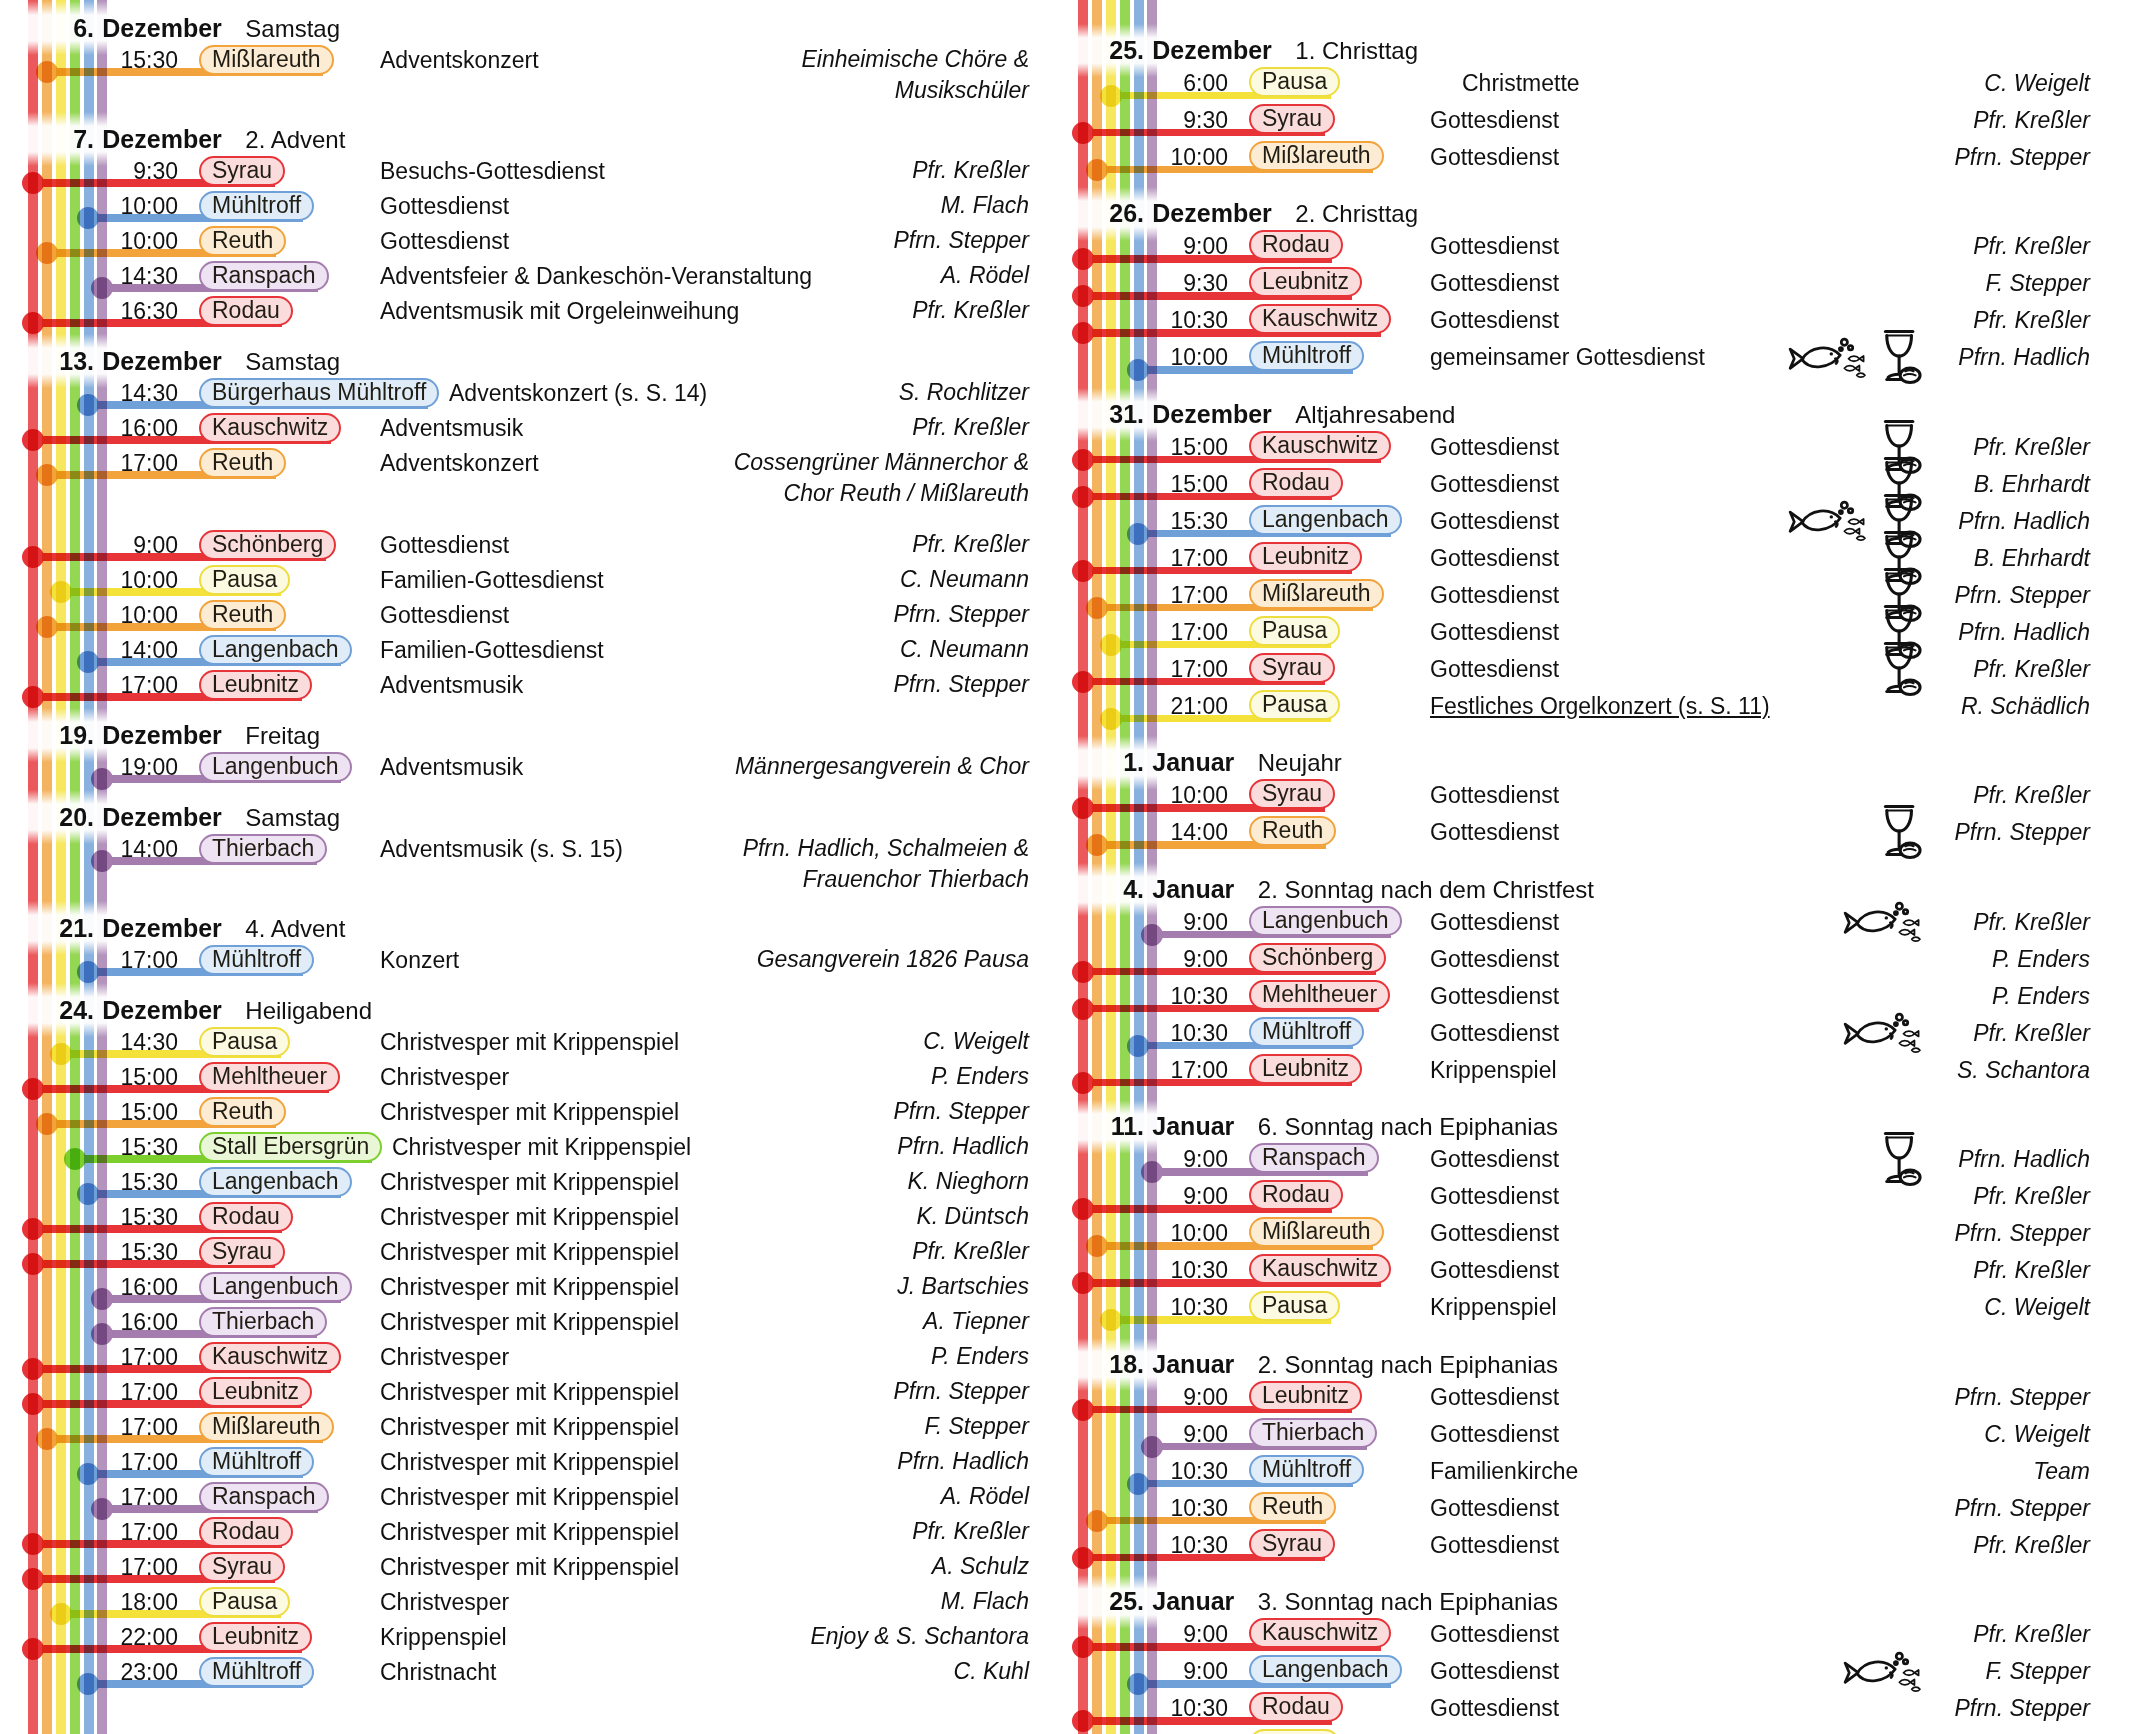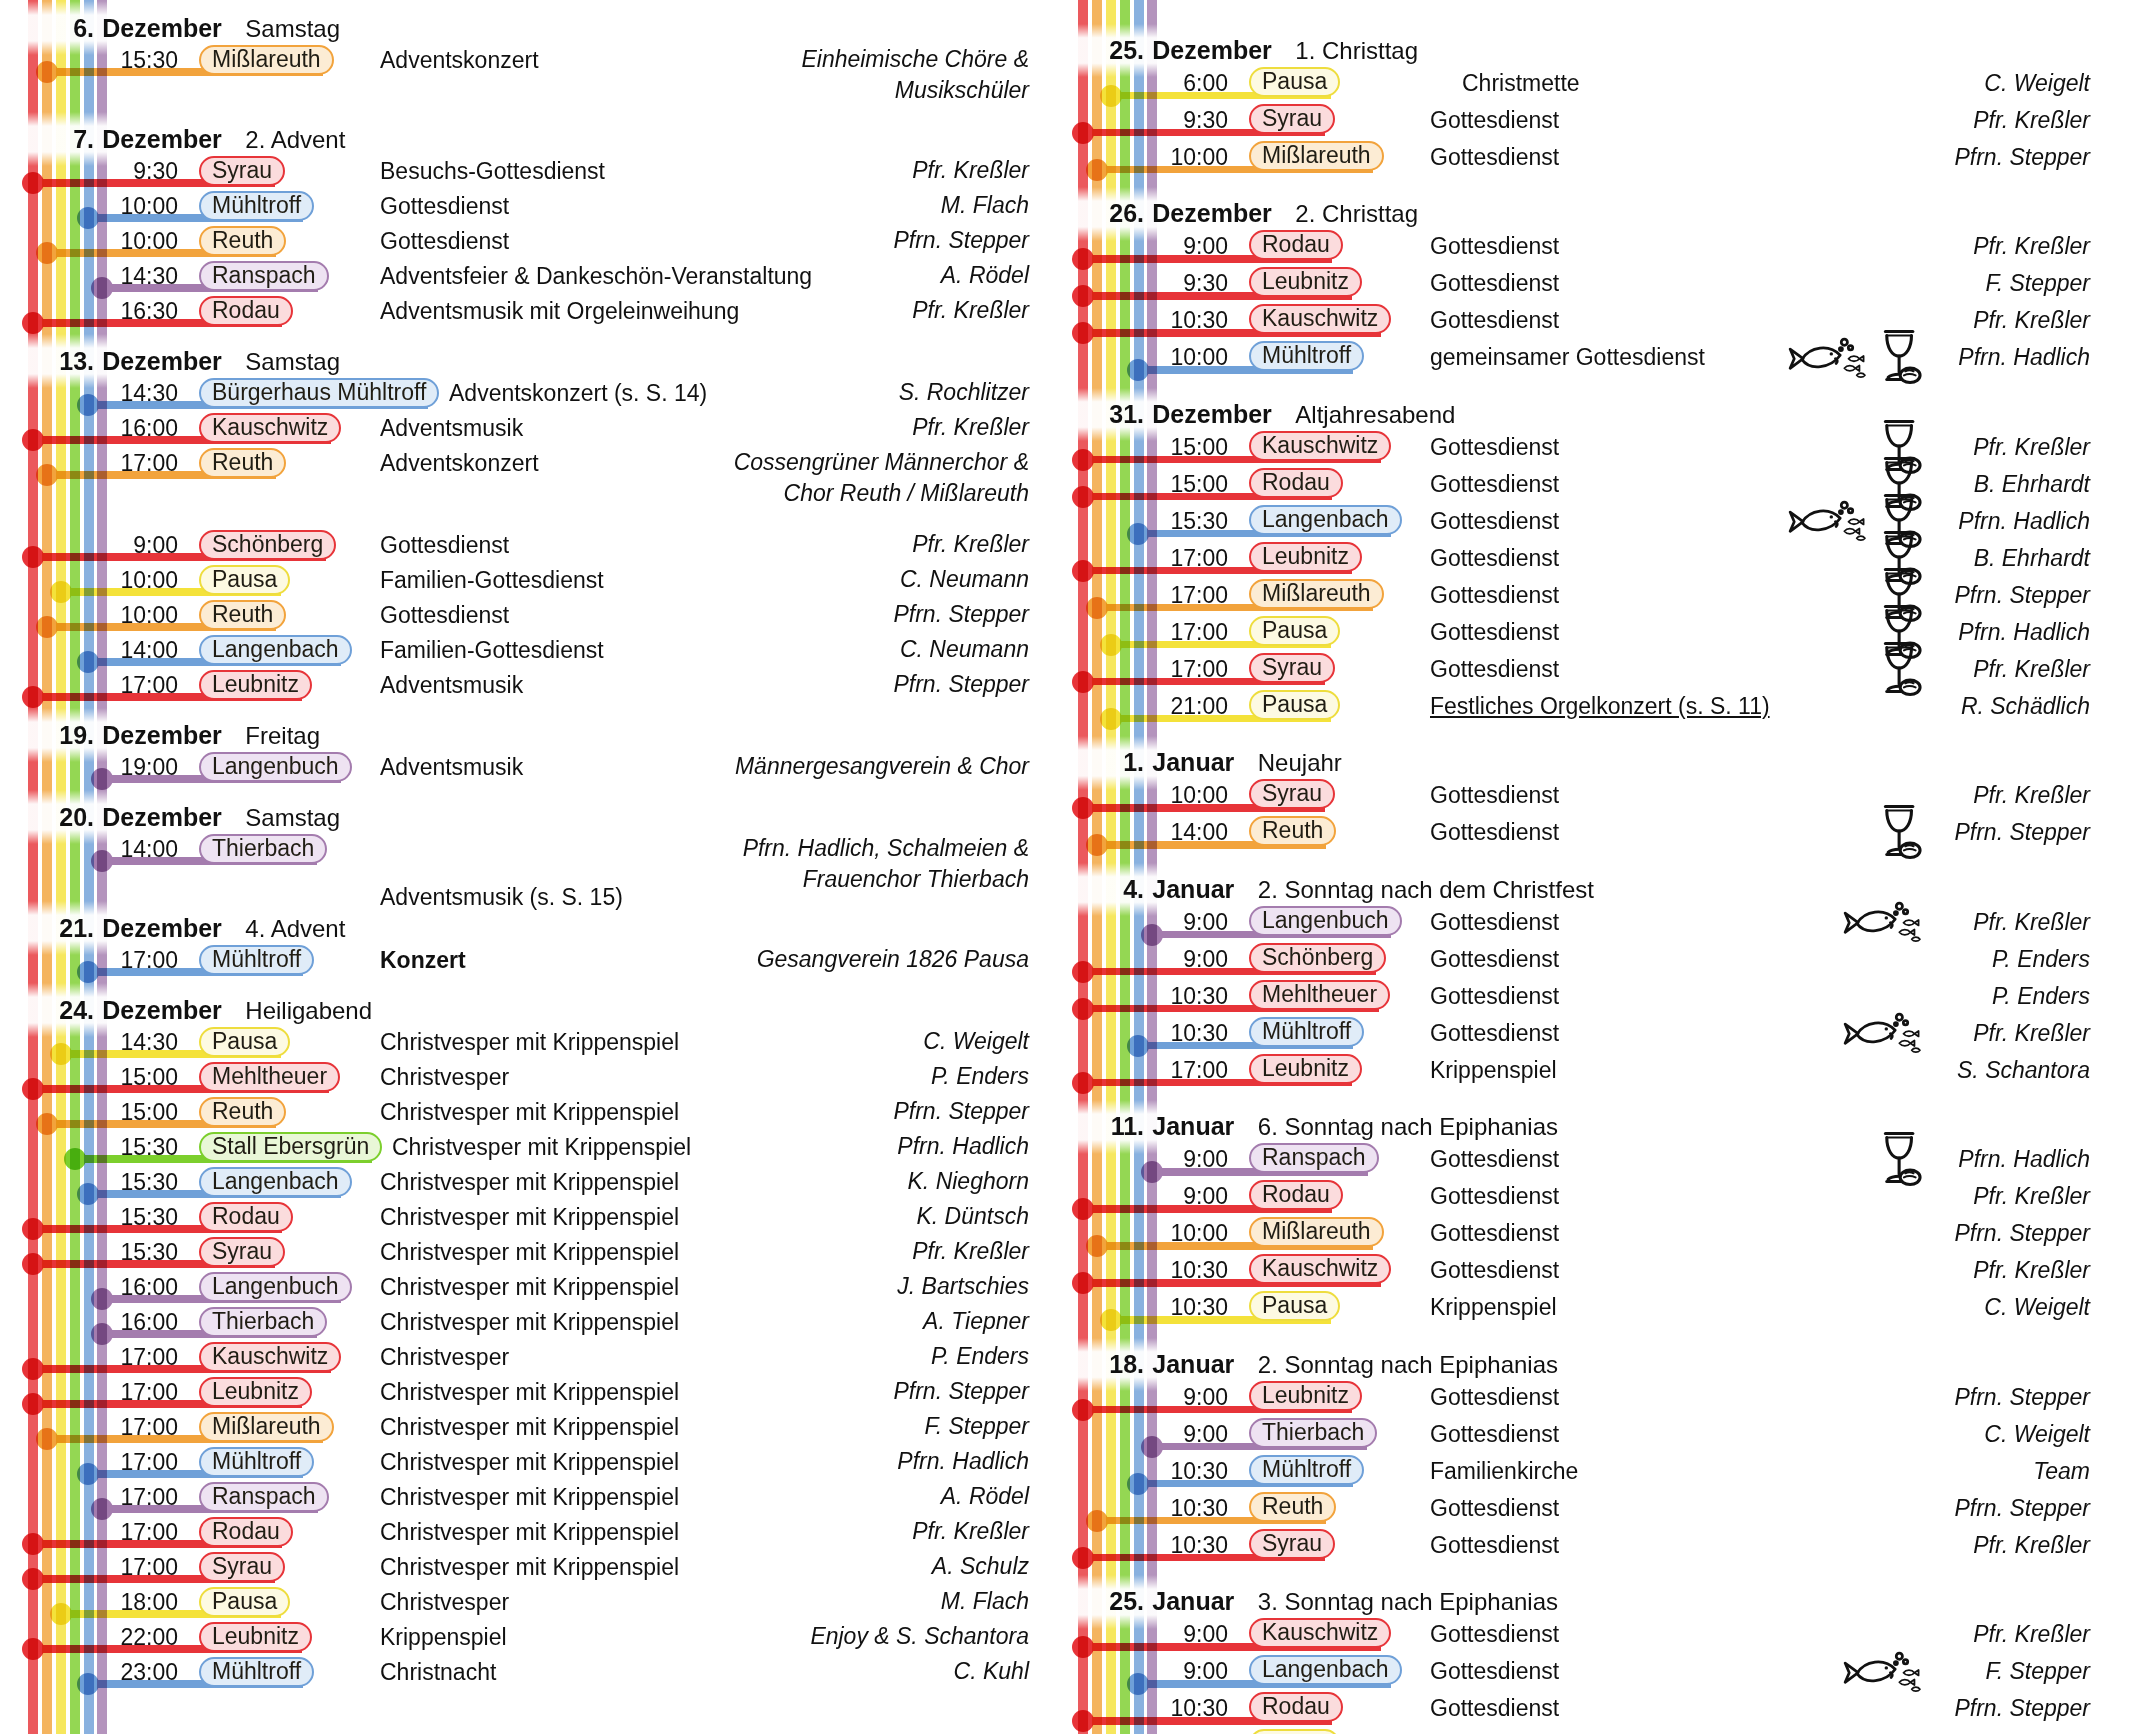--- a/index.html
+++ b/index.html
@@ -195,33 +195,33 @@
           <div class="who">Männergesangverein &amp; Chor</div>
         </div>
       </section>
       <section class="section">
         <div class="header"><span class="hnum">20.</span><span class="hmonth">Dezember</span><span class="hday">Samstag</span></div>
         <div class="row tall">
           <div class="line" style="background: rgb(164, 124, 174); left: 102px; width: 215px;"></div>
           <div class="dot" style="background: rgb(164, 124, 174); left: 91px;"></div>
           <div class="time">14:00</div>
           <div class="pill" style="border-color: rgb(164, 124, 174); background: rgb(238, 227, 242);">Thierbach</div>
-          <div class="event" style="left: 380px; margin-top: 48px;">Adventsmusik (s. S. 15)</div>
+          <div class="event" style="left: 380px;">Adventsmusik (s. S. 15)</div>
           <div class="who">Pfrn. Hadlich, Schalmeien &amp;
 Frauenchor Thierbach</div>
         </div>
       </section>
       <section class="section">
         <div class="header"><span class="hnum">21.</span><span class="hmonth">Dezember</span><span class="hday">4. Advent</span></div>
         <div class="row">
           <div class="line" style="background: rgb(111, 160, 216); left: 88px; width: 215px;"></div>
           <div class="dot" style="background: rgb(111, 160, 216); left: 77px;"></div>
           <div class="time">17:00</div>
           <div class="pill" style="border-color: rgb(111, 160, 216); background: rgb(224, 236, 248);">Mühltroff</div>
-          <div class="event" style="left: 380px; font-weight: bold;">Konzert</div>
+          <div class="event" style="left: 380px;">Konzert</div>
           <div class="who">Gesangverein 1826 Pausa</div>
         </div>
       </section>
       <section class="section">
         <div class="header"><span class="hnum">24.</span><span class="hmonth">Dezember</span><span class="hday">Heiligabend</span></div>
         <div class="row">
           <div class="line" style="background: rgb(244, 226, 58); left: 61px; width: 220px;"></div>
           <div class="dot" style="background: rgb(244, 226, 58); left: 50px;"></div>
           <div class="time">14:30</div>
           <div class="pill" style="border-color: rgb(238, 221, 62); background: rgb(253, 250, 226);">Pausa</div>

